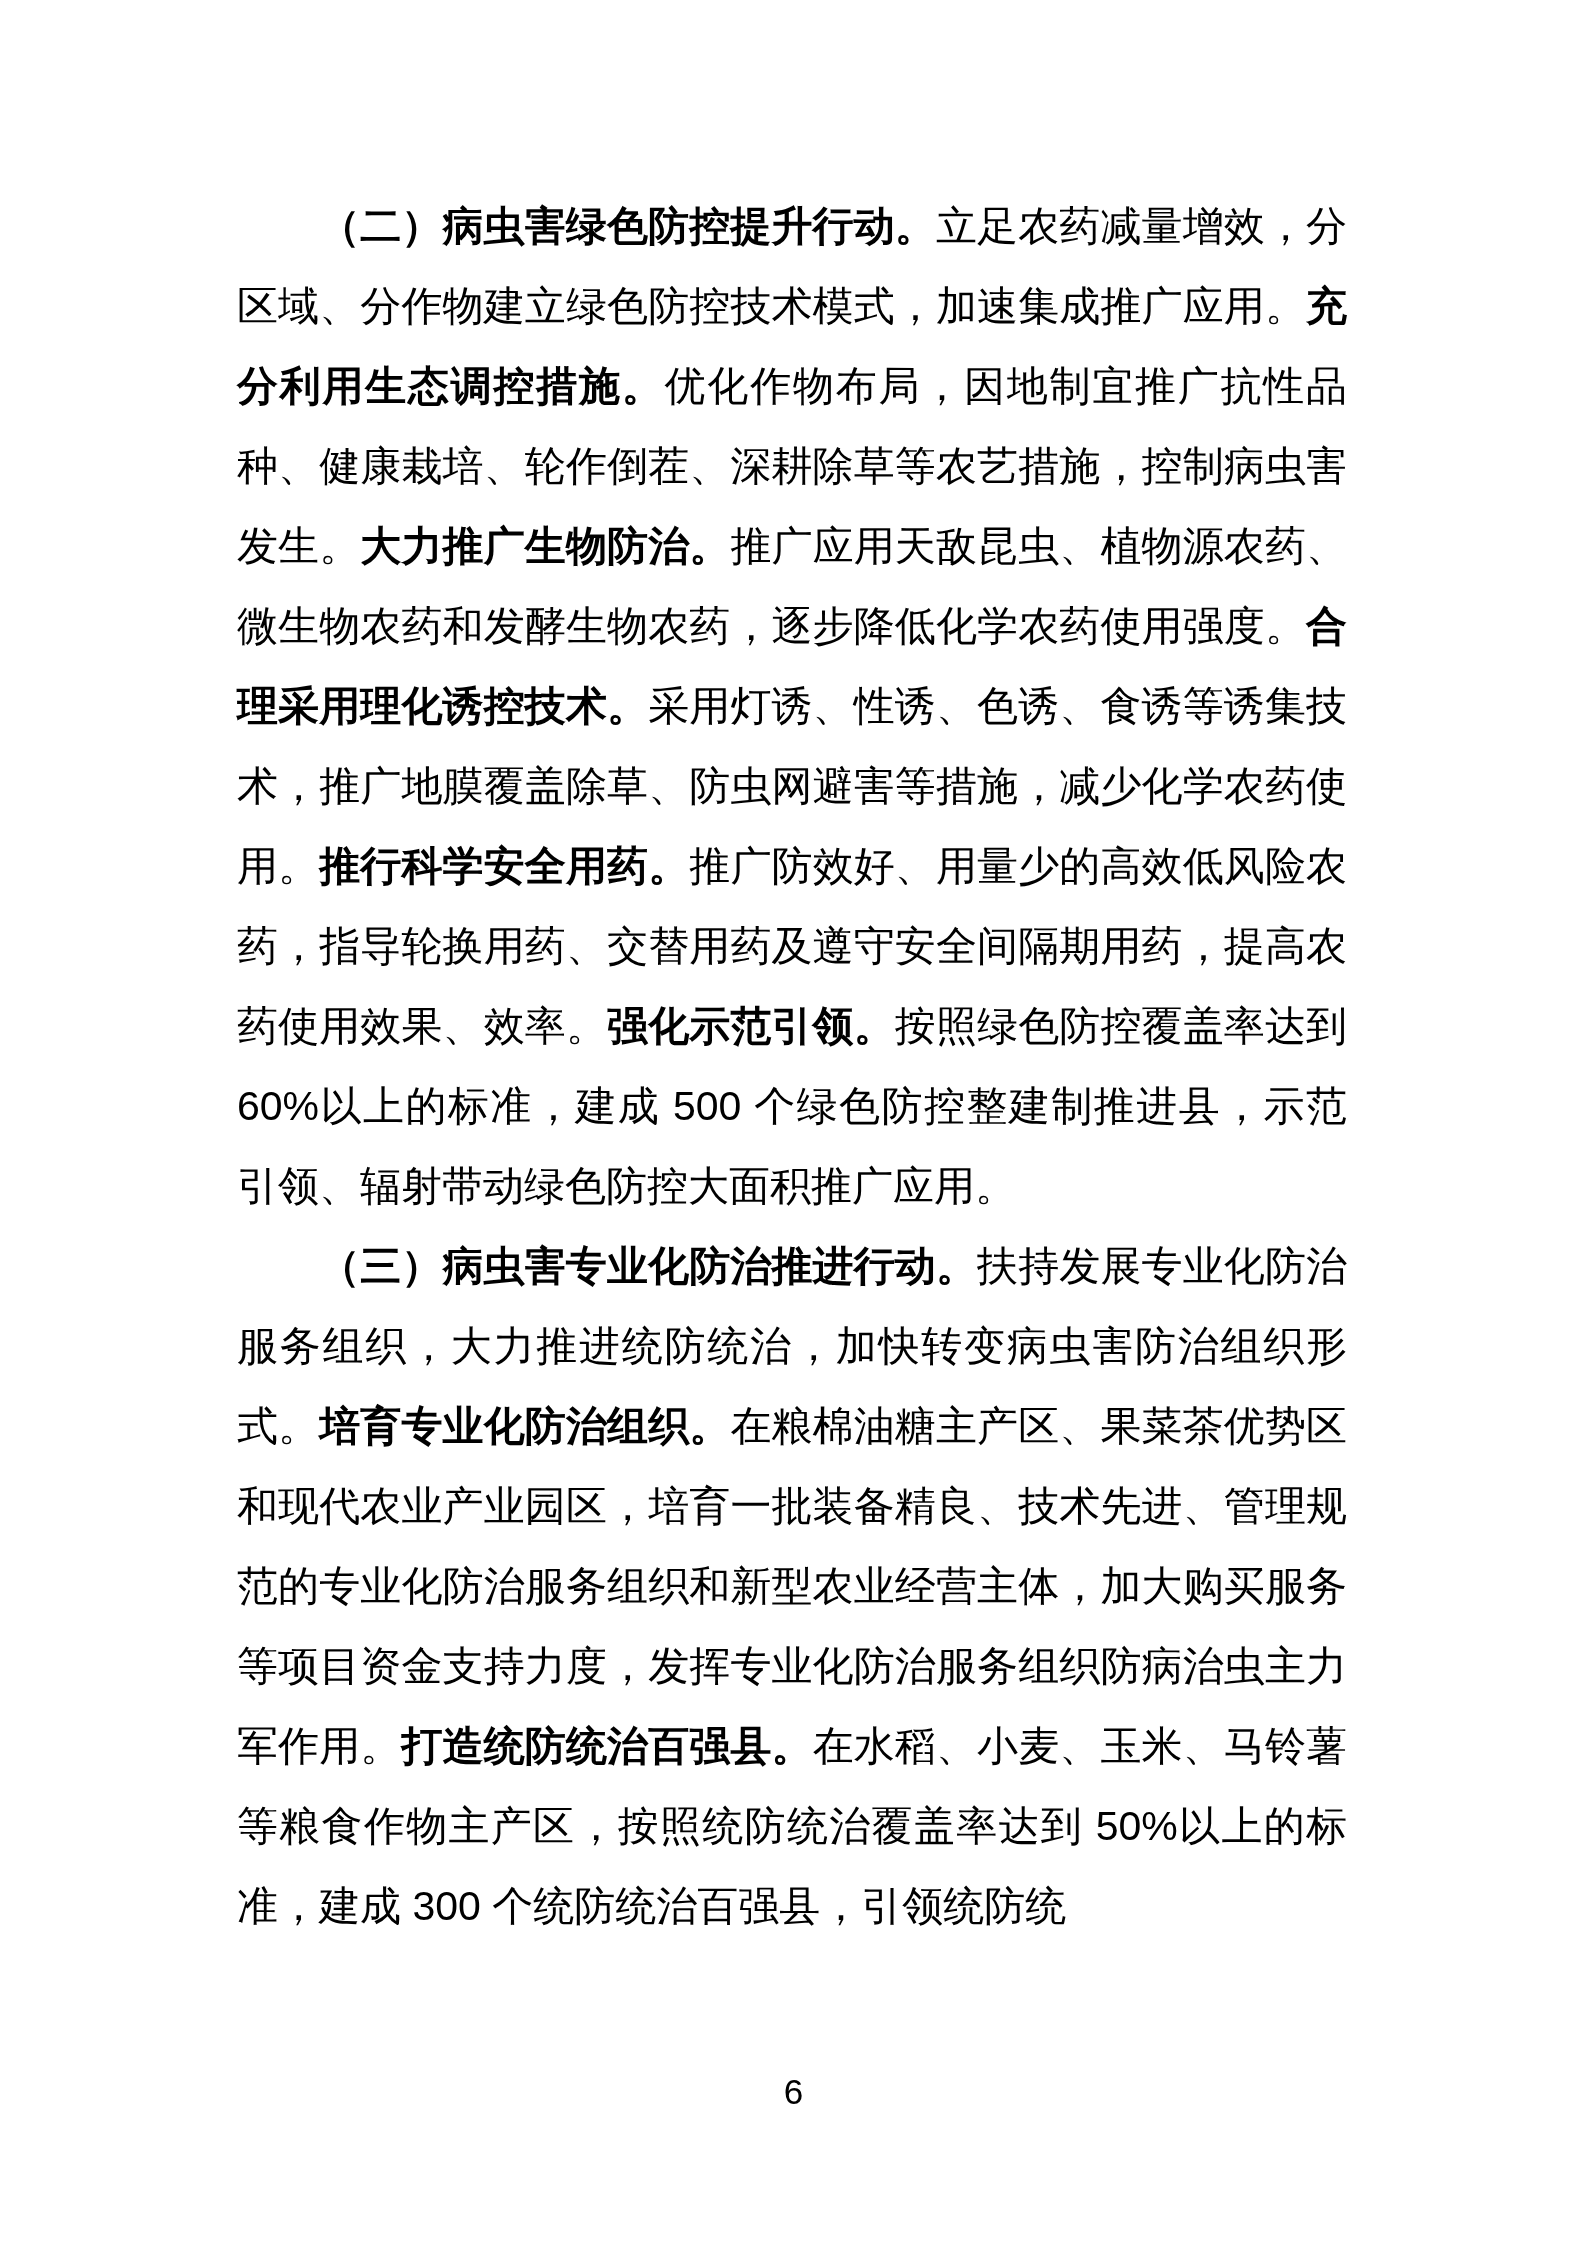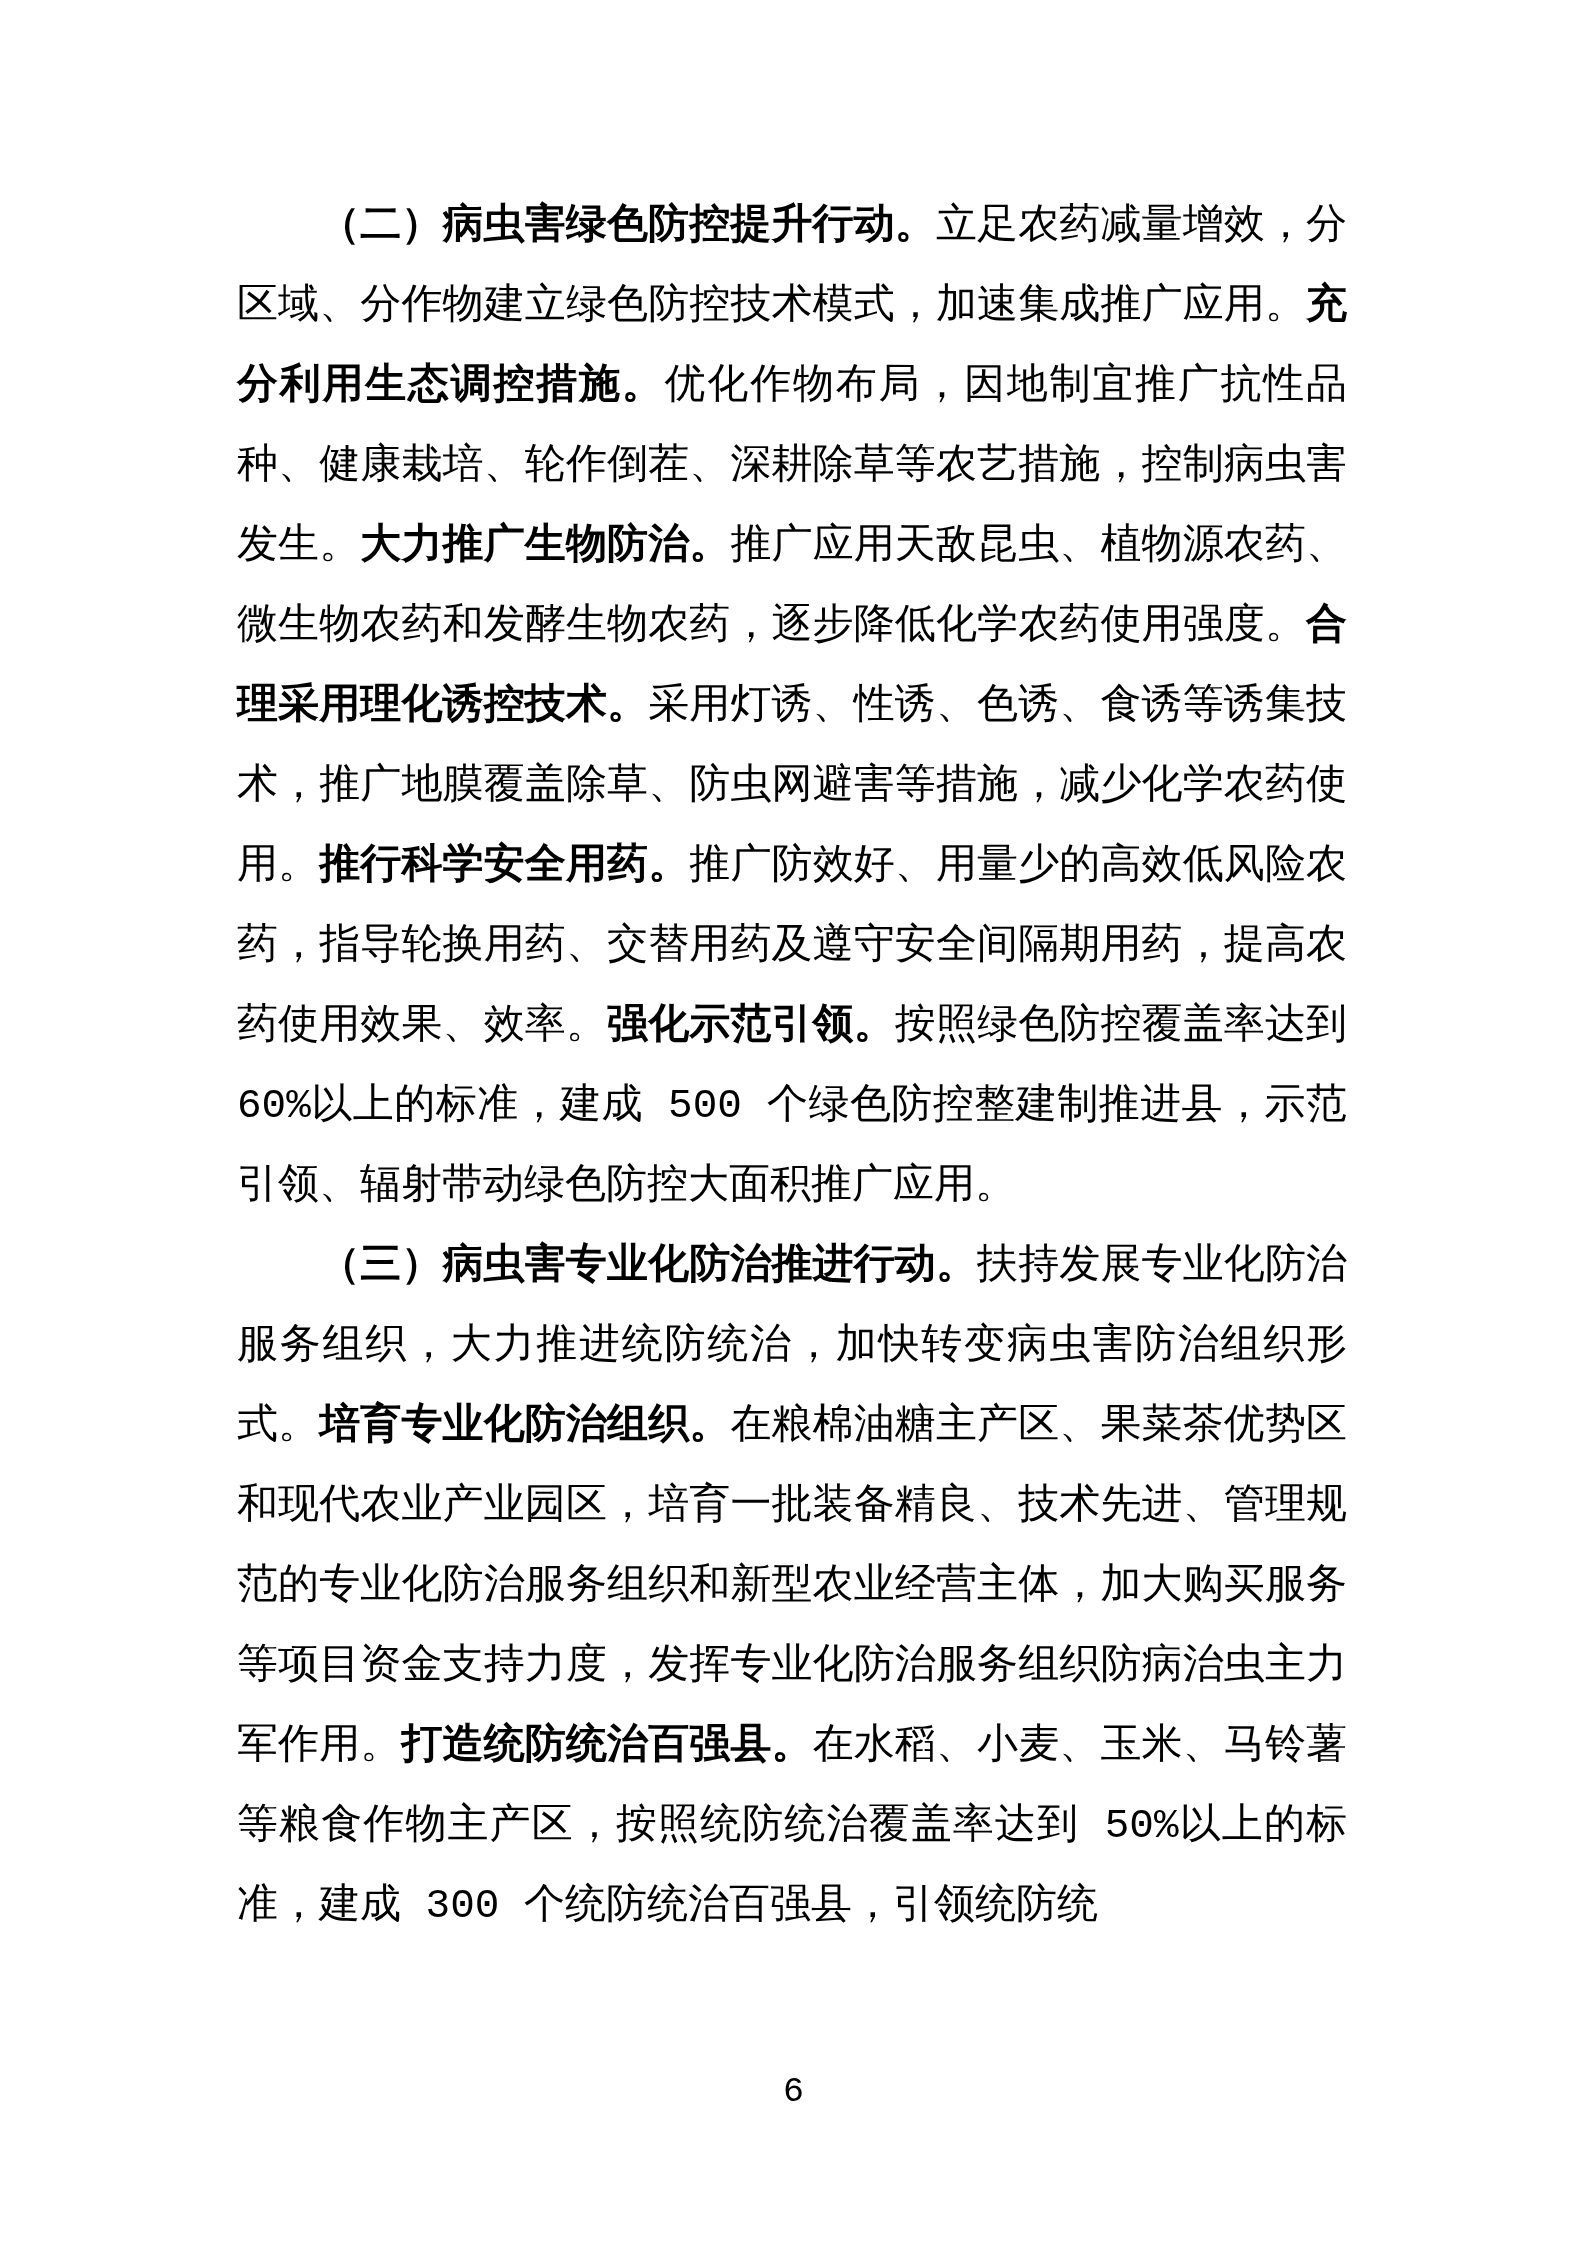--- a/index.html
+++ b/index.html
@@ -6,21 +6,21 @@
     margin: 0;
     padding: 0;
     background: #ffffff;
   }
   .page {
     position: relative;
     width: 1587px;
     height: 2245px;
     background: #ffffff;
     overflow: hidden;
-    font-family: Liberation Mono, monospace;
+    font-family: Liberation Sans, sans-serif;
     color: #000000;
   }
   .doc-body {
     position: absolute;
     left: 237px;
     top: 186px;
     width: 1110px;
     font-size: 41px;
     line-height: 80px;
     text-align: justify;

